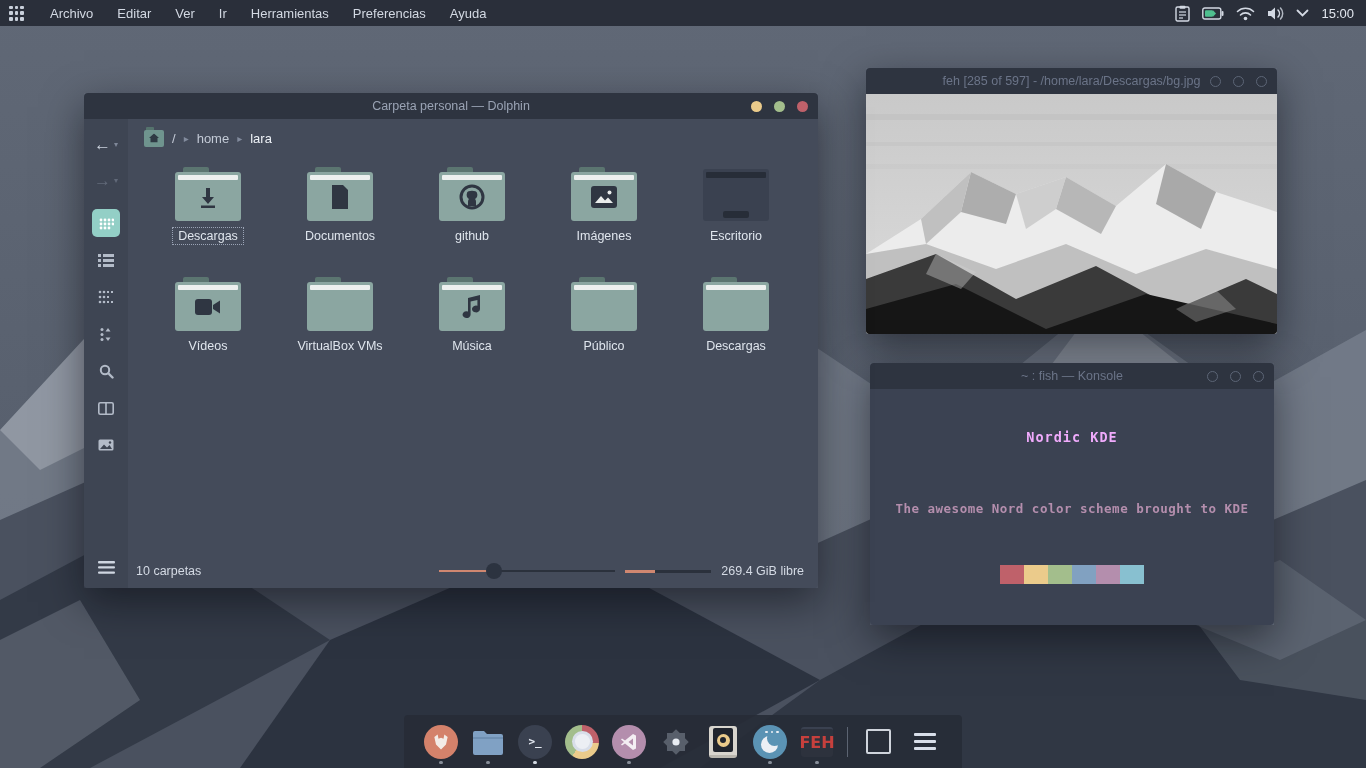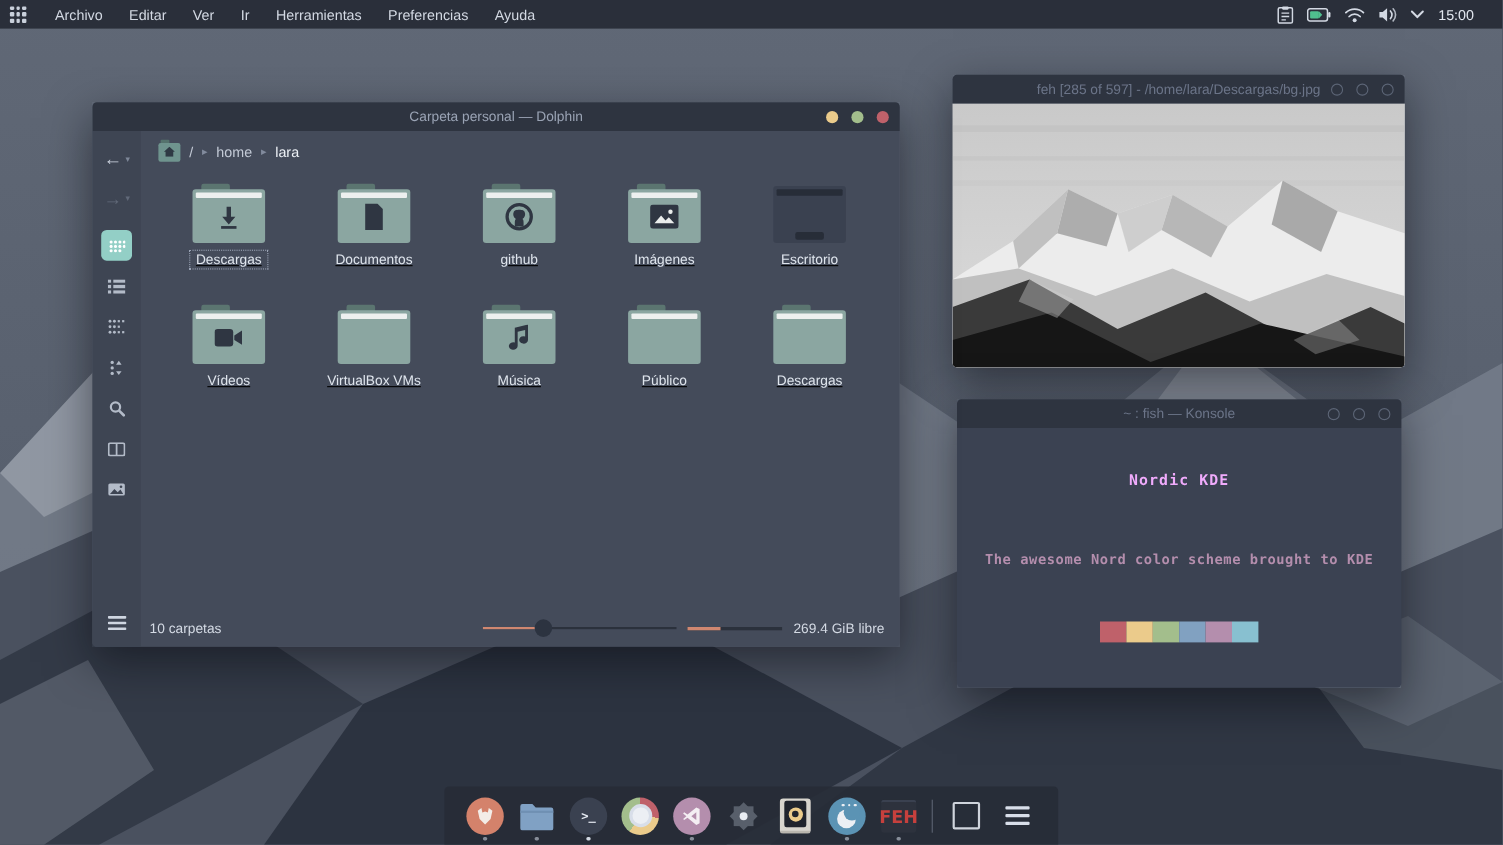--- a/index.html
+++ b/index.html
@@ -10,21 +10,21 @@
   .wallpaper { position:absolute; inset:0; z-index:0; }
   .wallpaper svg { width:100%; height:100%; display:block; }
 
   
   .topbar { position:absolute; top:0; left:0; right:0; height:26px; z-index:50;
     background:rgba(40,45,56,.97); display:flex; align-items:center; color:#d3d9e3; font-size:13px; }
   .launcher { width:15px; height:15px; margin:0 14px 0 9px; display:grid;
     grid-template-columns:repeat(3,1fr); gap:2px; cursor:pointer; }
   .launcher span { background:#c9d0db; border-radius:1px; }
   .menu-item { padding:0 12px; height:34px; display:flex; align-items:center; cursor:pointer; }
-  .tray { margin-left:auto; display:flex; align-items:center; gap:12px; padding-right:26px; }
+  .tray { margin-left:auto; display:flex; align-items:center; gap:12px; padding-right:12px; }
   .tray svg { display:block; }
   .clock { font-size:13px; color:#e2e7ef; }
 
   
   .window { position:absolute; border-radius:0; box-shadow:0 14px 38px rgba(5,8,14,.5); }
   .titlebar { height:26px; background:#2e3440; border-radius:4px 4px 0 0;
     display:flex; align-items:center; position:relative; }
   .titlebar .title { flex:1; text-align:center; font-size:12.5px; color:#9aa3b4; }
   .titlebar.inactive .title { color:#6b7488; }
   .tb-buttons { position:absolute; right:10px; top:0; bottom:0; display:flex; align-items:center; gap:12px; }
@@ -50,21 +50,21 @@
     font-size:13px; color:#c3cad6; }
   .crumb { cursor:pointer; }
   .crumb.current { color:#eef2f7; }
   .crumb-sep { color:#828b9d; font-size:10px; }
   .home-chip { width:20px; height:17px; background:#6f948e; border-radius:2px; position:relative; cursor:pointer; }
   .home-chip::before { content:""; position:absolute; top:-3px; left:2px; width:8px; height:3px;
     background:#55736d; border-radius:1px 1px 0 0; }
   .home-chip svg { position:absolute; left:50%; top:52%; transform:translate(-50%,-50%); }
 
   .filegrid { flex:1; display:grid; grid-template-columns:repeat(5,132px); grid-auto-rows:110px;
-    padding:6px 0 0 14px; align-content:start;text-decoration:underline; }
+    padding:6px 0 0 14px; align-content:start; }
   .file { display:flex; flex-direction:column; align-items:center; padding-top:4px; cursor:pointer; }
   .ficon { width:66px; height:54px; position:relative; margin-bottom:7px; }
   .f-tab { position:absolute; top:0; left:8px; width:26px; height:10px; background:#5b7570; border-radius:2px 2px 0 0; }
   .f-body { position:absolute; top:5px; left:0; right:0; bottom:0; background:#8ba6a1; border-radius:3px; }
   .f-strip { position:absolute; top:8px; left:3px; right:3px; height:5px; background:#edf0ef; border-radius:1px; }
   .f-glyph { position:absolute; left:50%; top:56%; transform:translate(-50%,-50%); }
   .desk .f-body { top:2px; background:#3a4150; }
   .desk .f-strip { background:#272d38; top:5px; height:6px; }
   .desk .f-foot { position:absolute; bottom:3px; left:50%; transform:translateX(-50%);
     width:26px; height:7px; background:#272d38; border-radius:2px; }

